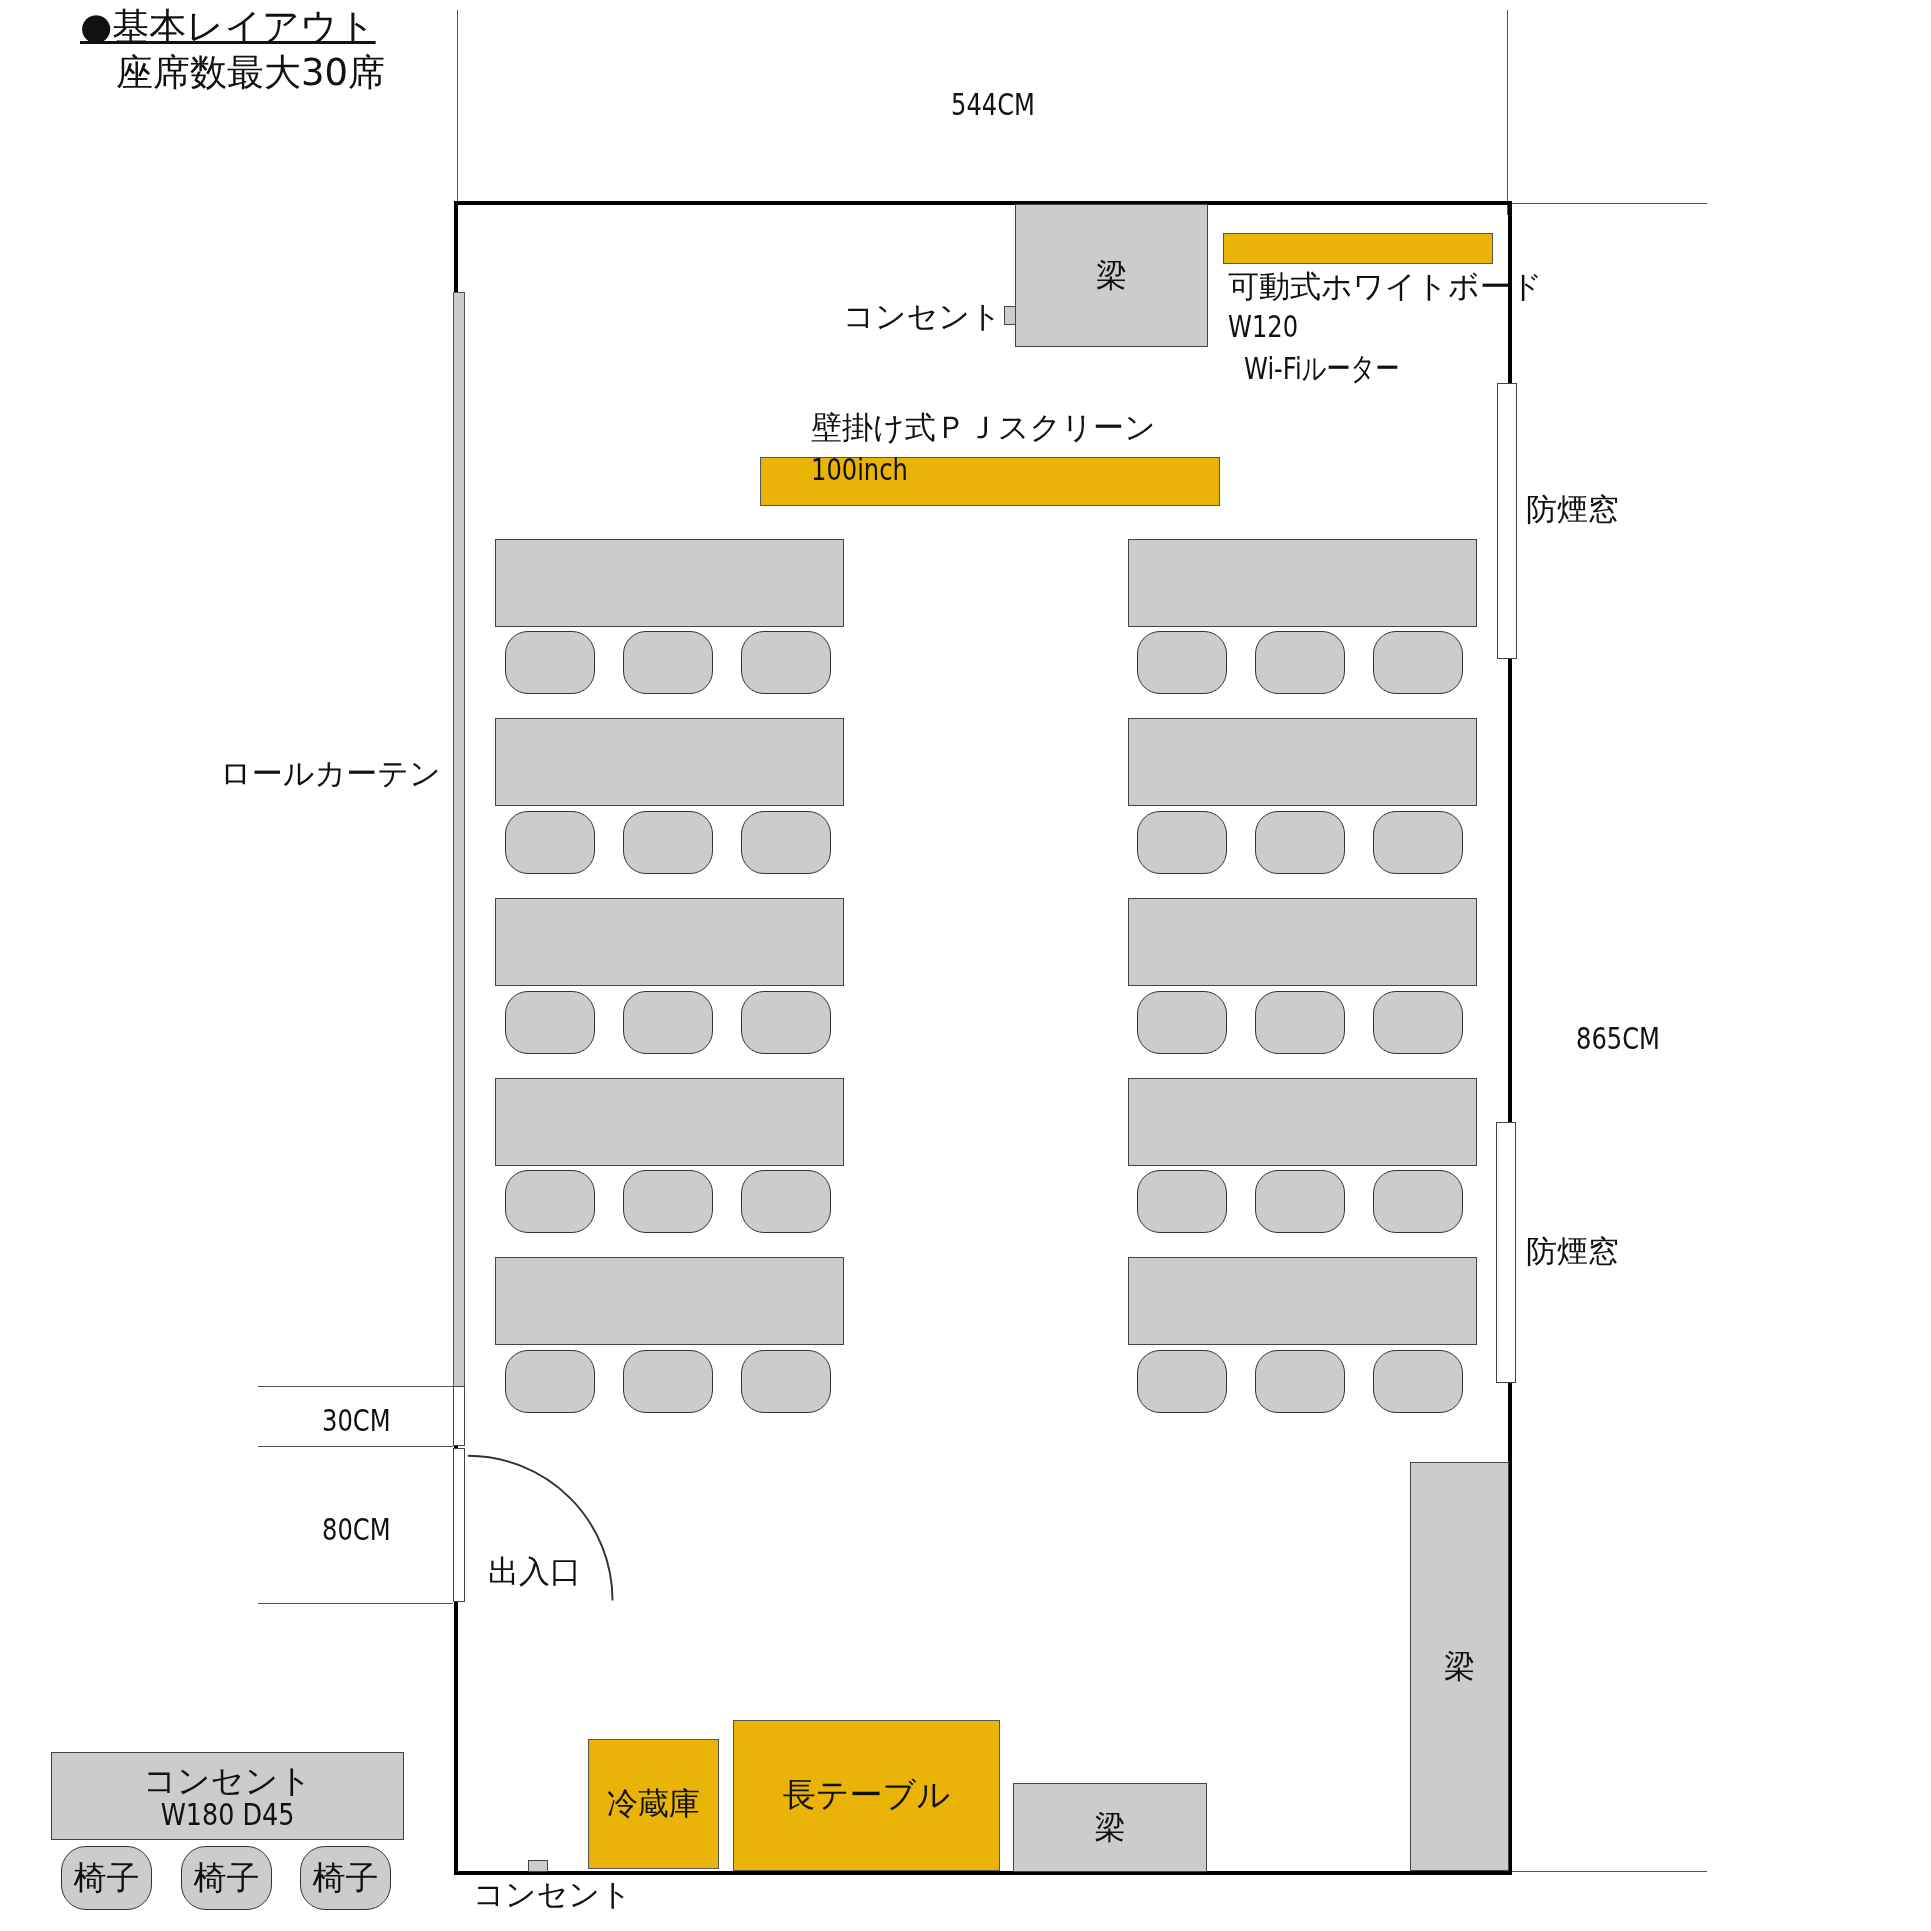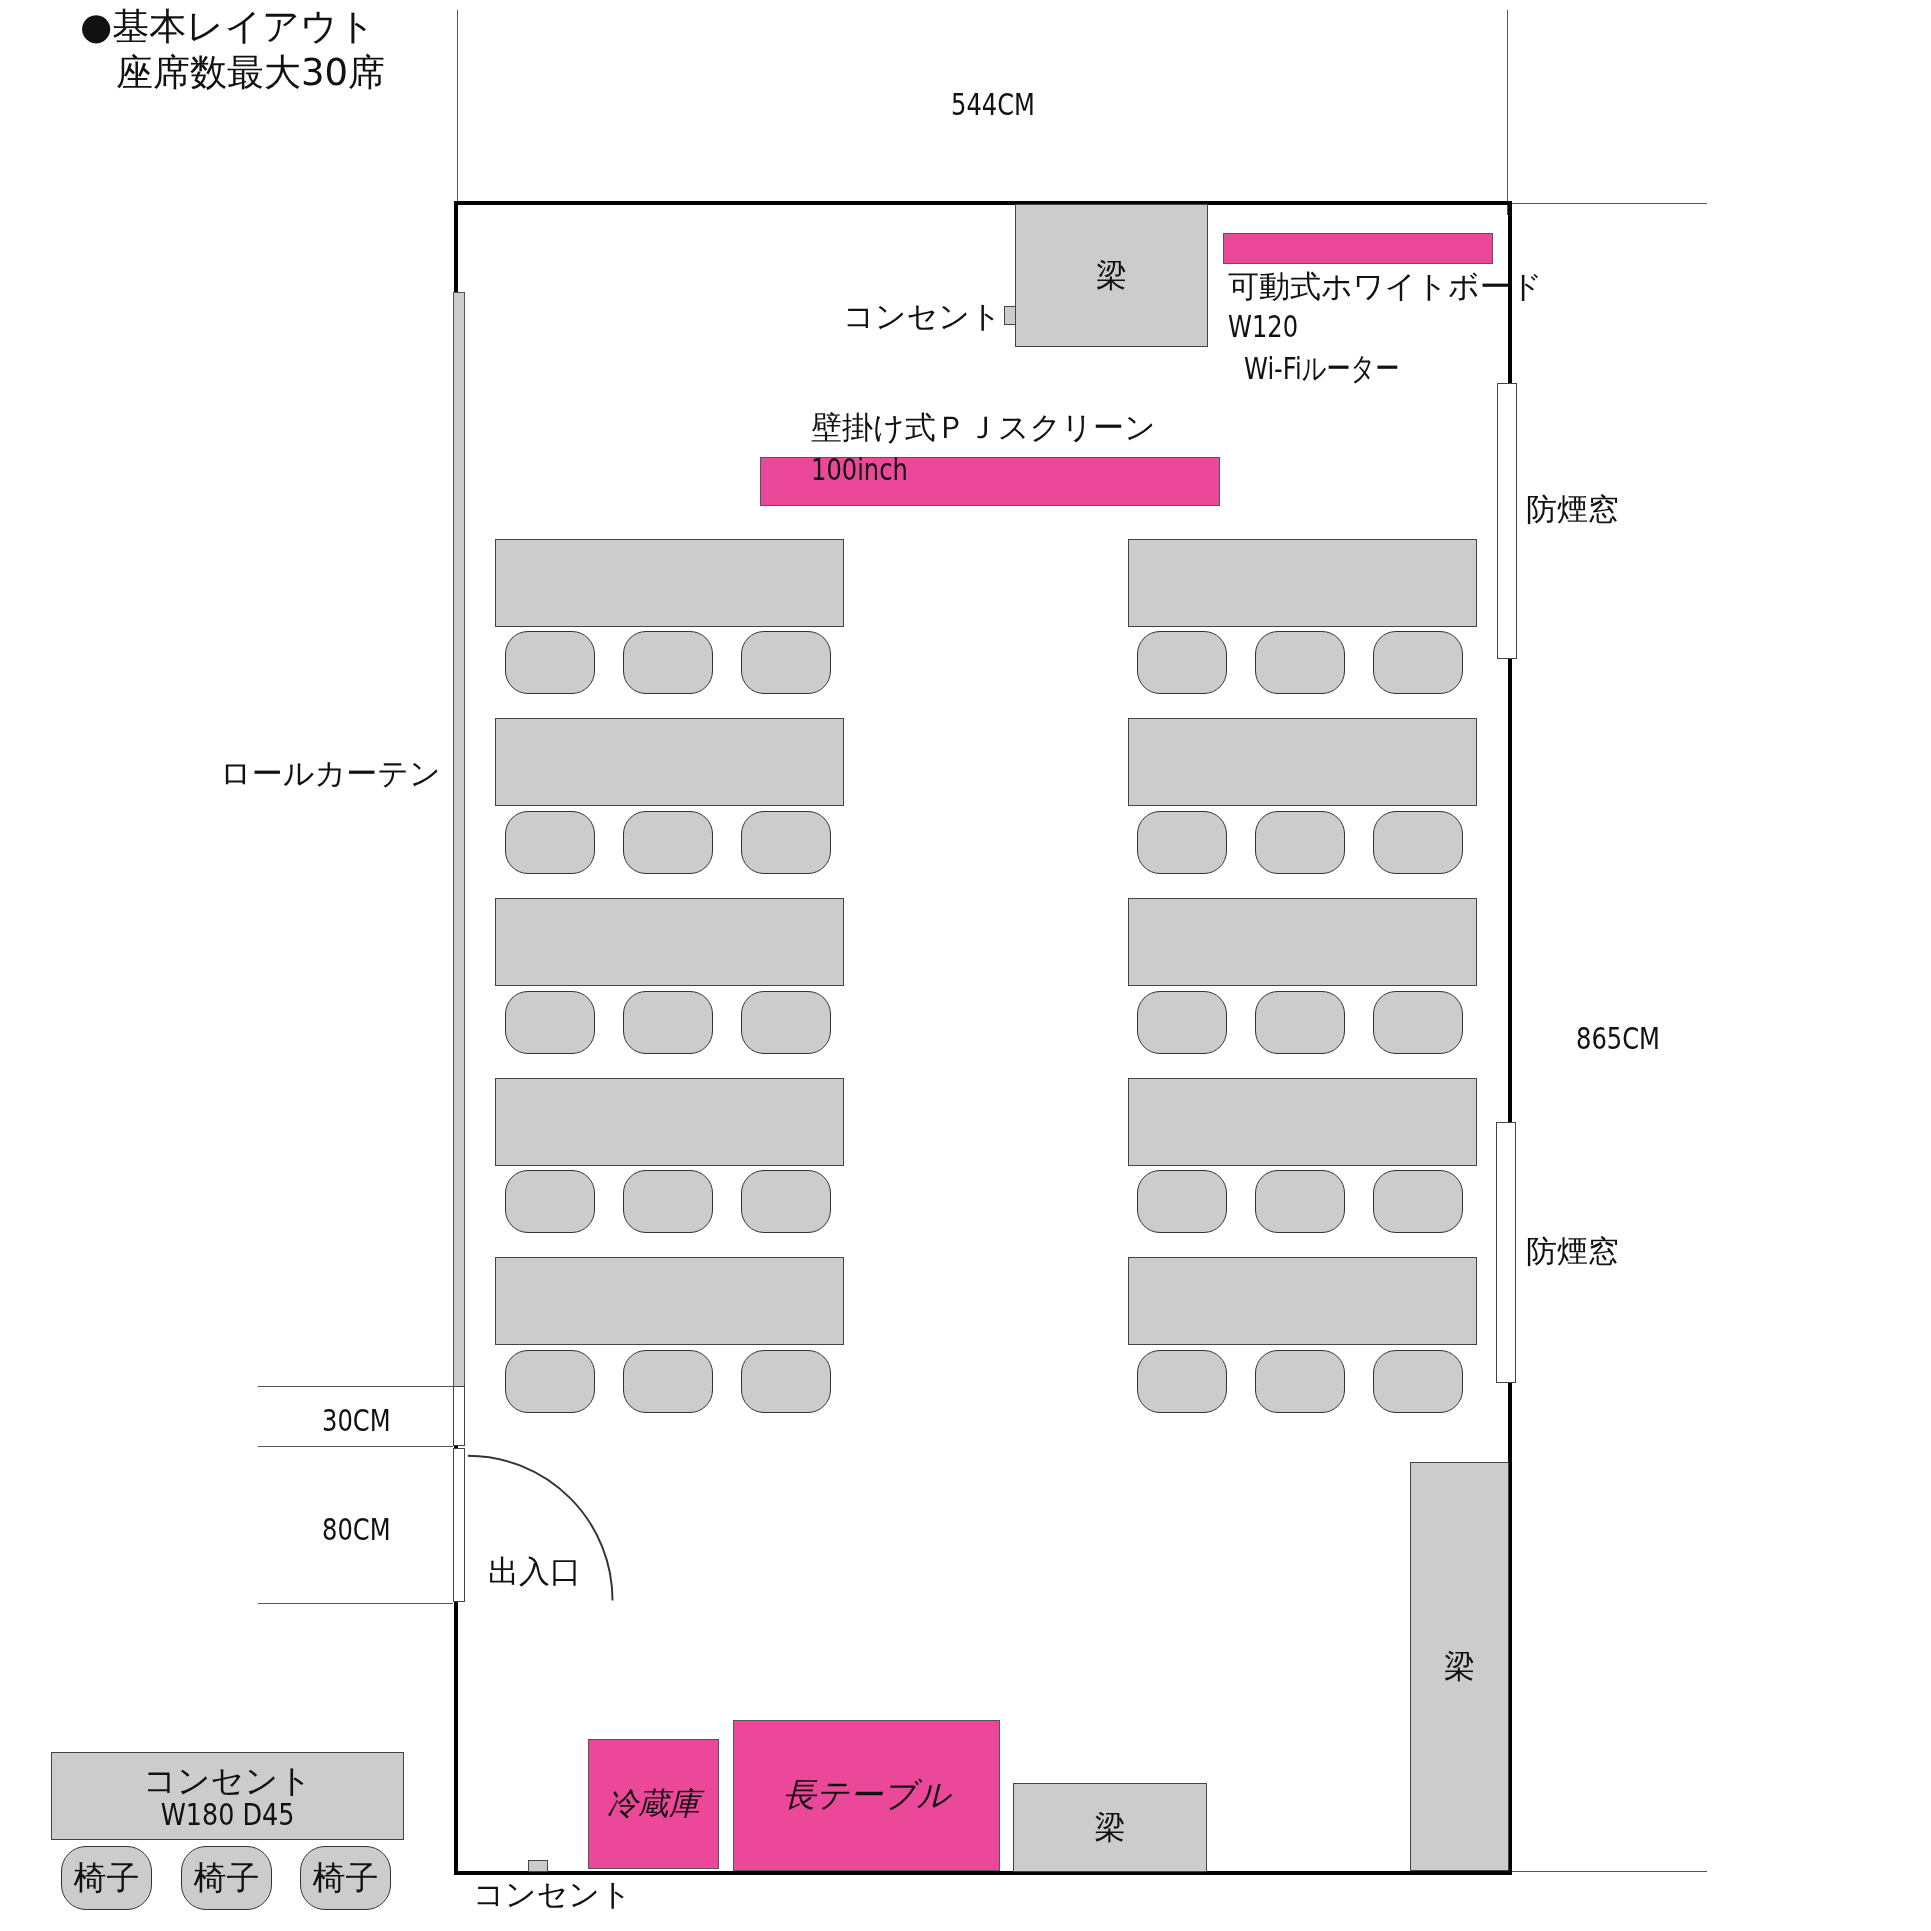--- a/index.html
+++ b/index.html
@@ -5,35 +5,35 @@
   html, body { margin: 0; padding: 0; background: #ffffff; }
   body { width: 1931px; height: 1931px; position: relative; overflow: hidden;
          font-family: "DejaVu Sans", "Liberation Sans", sans-serif; color: #111; }
   .abs { position: absolute; box-sizing: border-box; }
   .title { font-size: 37px; line-height: 1; white-space: nowrap; }
   .lbl { font-size: 31px; line-height: 1; white-space: nowrap; }
   .lbl-cond { font-family: "DejaVu Sans", sans-serif; font-size: 31px; line-height: 1; white-space: nowrap; transform: scaleX(0.78); transform-origin: left top; }
   .room { border: 4.8px solid #000; background: transparent; }
   .hline { height: 0; border-top: 1.9px solid #555; }
   .vline { width: 0; border-left: 1.9px solid #555; }
-  .white-box { background: #ec4899; border: 1.9px solid #555; font-style: italic; }
+  .white-box { background: #eab308; border: 1.9px solid #555; }
   .beam { background: #cccccc; border: 1.9px solid #444; display: flex; align-items: center; justify-content: center; font-size: 31px; }
   .desk { background: #cccccc; border: 1.9px solid #444; }
   .chair { background: #cccccc; border: 1.9px solid #333; border-radius: 23px; }
   .legend-chair { background: #cccccc; border: 1.9px solid #333; border-radius: 25px; display: flex; align-items: center; justify-content: center; font-size: 33px; }
   .curtain { background: #cccccc; border: 1.9px solid #555; }
   .window { background: #ffffff; border: 1.9px solid #444; }
   .outlet { background: #cccccc; border: 1.9px solid #444; }
   .center-text { display: flex; align-items: center; justify-content: center; flex-direction: column; }
   .legend-table { background: #cccccc; border: 1.9px solid #444; font-size: 33px; line-height: 1.15; text-align: center; }
 </style>
 </head>
 <body>
 
-<div class="abs title" style="left:80px; top:7.7px;">●基本レイアウト</div>
+<div class="abs title" style="left:80px; top:7.7px;text-decoration:underline;">●基本レイアウト</div>
 <div class="abs title" style="left:116px; top:54px;">座席数最大30席</div>
 
 <div class="abs vline" style="left:457px; top:9.7px; height:205px;"></div>
 <div class="abs vline" style="left:1507px; top:9.7px; height:205px;"></div>
 <div class="abs lbl-cond" style="left:951px; top:89px;">544CM</div>
 
 <div class="abs hline" style="left:1509px; top:203px; width:198px;"></div>
 <div class="abs hline" style="left:1509px; top:1871px; width:198px;"></div>
 <div class="abs lbl-cond" style="left:1576px; top:1023px;">865CM</div>
 

